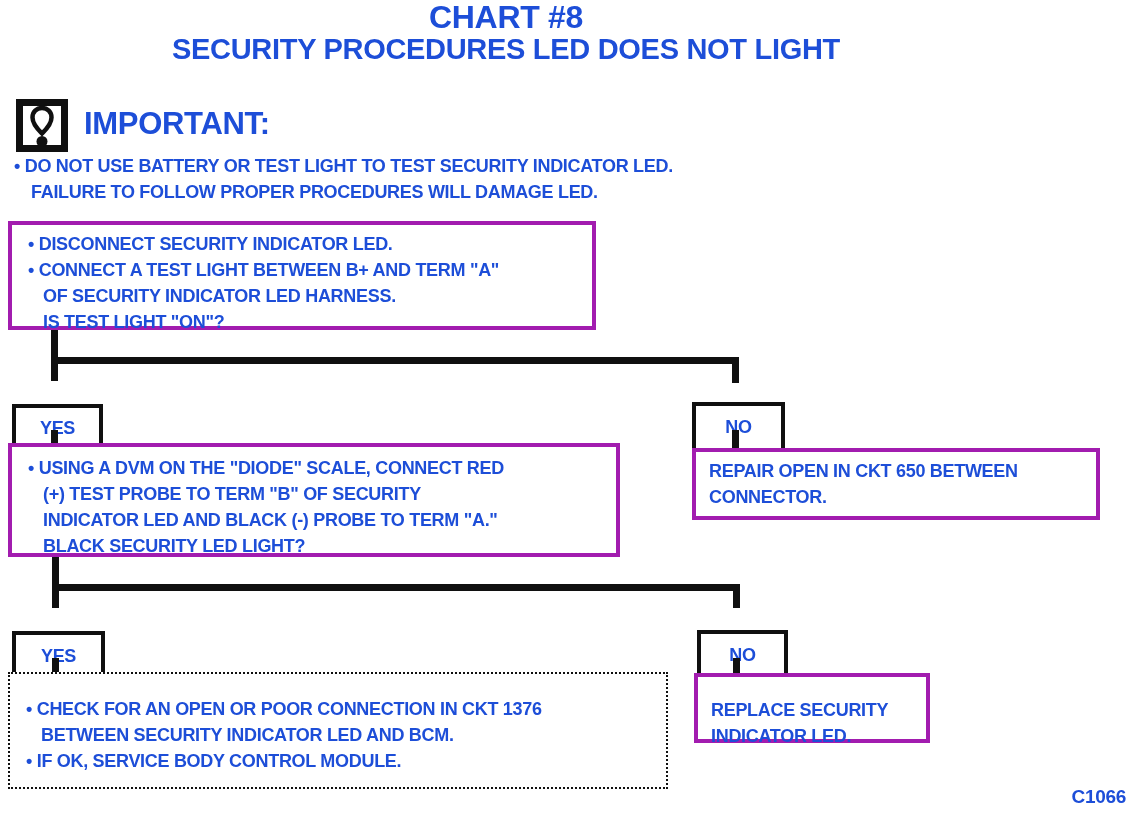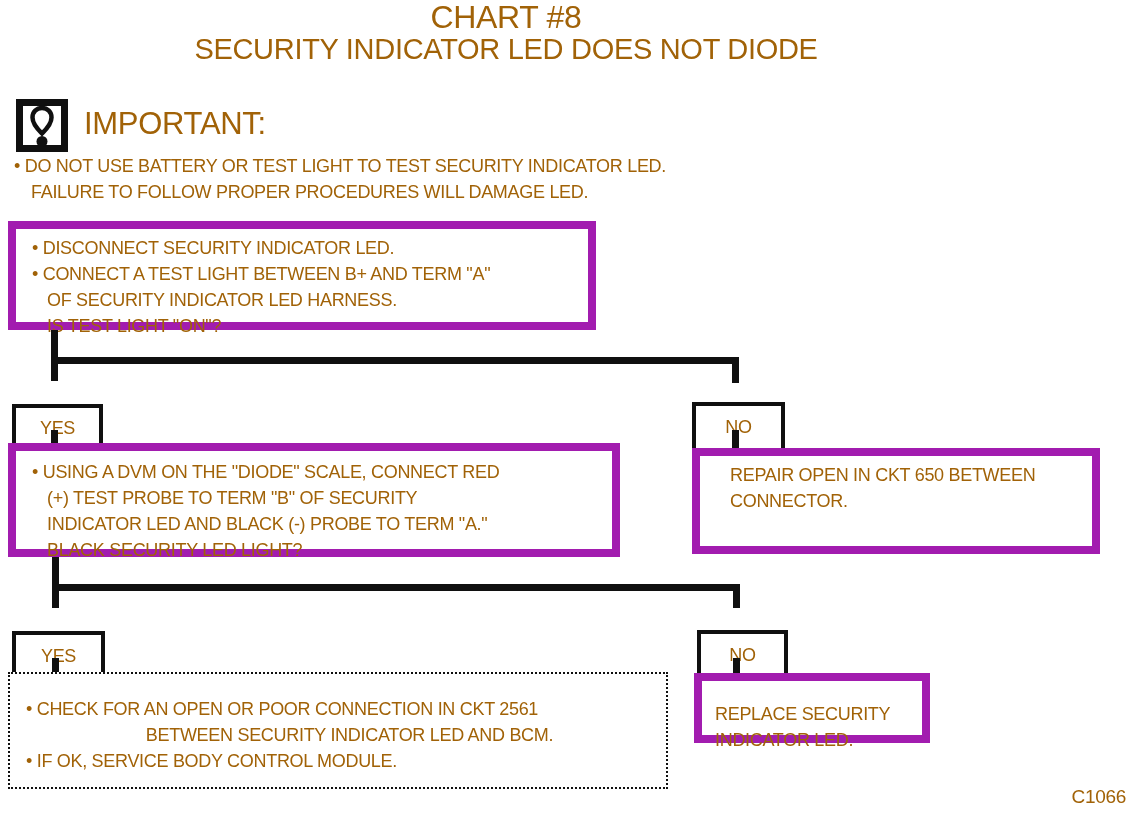--- a/index.html
+++ b/index.html
@@ -5,23 +5,23 @@
   html, body {
     margin: 0;
     padding: 0;
     background: #ffffff;
   }
   #page {
     position: relative;
     width: 1136px;
     height: 814px;
     background: #ffffff;
-    color: #a16207;
+    color: #1d4ed8;
     font-family: "Liberation Sans", "DejaVu Sans", sans-serif;
-    font-weight: 400;
+    font-weight: 700;
     overflow: hidden;
   }
   .abs { position: absolute; }
 
   
   #title-block {
     left: 0; top: 5;
     width: 1012px;
     text-align: center;
     letter-spacing: -0.3px;
@@ -39,45 +39,45 @@
   .warn-line {
     font-size: 18px; line-height: 21px;
     letter-spacing: -0.3px;
     white-space: nowrap;
   }
   #warn-line-1 { left: 14px; top: 156px; }
   #warn-line-2 { left: 31px; top: 182px; }
 
   
   .fc-box {
-    border: 8px solid #a21caf;
+    border: 4px solid #a21caf;
     background: #ffffff;
     box-sizing: border-box;
     letter-spacing: -0.3px;
   }
   .fc-box .line {
     font-size: 18px;
     line-height: 26px;
     white-space: nowrap;
   }
   .fc-box .indent { padding-left: 15px; }
 
   #step1-box  { left: 8px;   top: 221px; width: 588px; height: 109px; padding: 6px 8px 0 16px; }
   #step2-box  { left: 8px;   top: 443px; width: 612px; height: 114px; padding: 8px 12px 0 16px; }
-  #repair-box { left: 692px; top: 448px; width: 408px; height: 106px;  padding: 6px 8px 0 30px; }
+  #repair-box { left: 692px; top: 448px; width: 408px; height: 72px;  padding: 6px 8px 0 13px; }
   #check-box  {
     left: 8px; top: 672px; width: 660px; height: 117px;
     border: 2px dotted #101010;
     background: #ffffff;
     box-sizing: border-box;
     padding: 22px 8px 0 16px;
     letter-spacing: -0.3px;
   }
   #check-box .line { font-size: 18px; line-height: 26px; white-space: nowrap; }
-  #check-box .indent { padding-left: 15px; text-align: center; }
+  #check-box .indent { padding-left: 15px; }
   #replace-box { left: 694px; top: 673px; width: 236px; height: 70px; padding: 20px 8px 0 13px; }
 
   
   .decision-box {
     border: 4px solid #101010;
     background: #ffffff;
     box-sizing: border-box;
     display: flex;
     align-items: center;
     justify-content: center;
@@ -111,21 +111,21 @@
     margin-left: 32px;
   }
 </style>
 </head>
 <body>
 
 <div id="page">
 
   <div id="title-block" class="abs">
     <div id="title-line1">CHART #8</div>
-    <div id="title-line2">SECURITY INDICATOR LED DOES NOT DIODE</div>
+    <div id="title-line2">SECURITY PROCEDURES LED DOES NOT LIGHT</div>
   </div>
 
   <div id="important-icon" class="abs">
     <svg width="52" height="53" viewBox="0 0 52 53" aria-hidden="true">
       <rect x="3.5" y="3.5" width="45" height="46" fill="none" stroke="#101010" stroke-width="7"></rect>
       <path d="M26 9 C31.5 9 35.5 13 35.5 18.5 C35.5 25.5 28 32.5 26 34.5 C24 32.5 16.5 25.5 16.5 18.5 C16.5 13 20.5 9 26 9 Z" fill="#ffffff" stroke="#101010" stroke-width="4.5"></path>
       <circle cx="26" cy="42.5" r="5.5" fill="#101010"></circle>
     </svg>
   </div>
   <div id="important-label" class="abs">IMPORTANT:</div>
@@ -173,21 +173,21 @@
     <span>YES</span>
   </div>
   <div id="no2-box" class="abs decision-box">
     <span>NO</span>
   </div>
 
   <div id="yes2-drop" class="abs conn"></div>
   <div id="no2-drop" class="abs conn"></div>
 
   <div id="check-box" class="abs">
-    <div class="line">• CHECK FOR AN OPEN OR POOR CONNECTION IN CKT 2561</div>
+    <div class="line">• CHECK FOR AN OPEN OR POOR CONNECTION IN CKT 1376</div>
     <div class="line indent">BETWEEN SECURITY INDICATOR LED AND BCM.</div>
     <div class="line">• IF OK, SERVICE BODY CONTROL MODULE.</div>
   </div>
 
   <div id="replace-box" class="abs fc-box">
     <div class="line">REPLACE SECURITY</div>
     <div class="line">INDICATOR LED.</div>
   </div>
 
   <div id="figure-code" class="abs">C1066</div>

